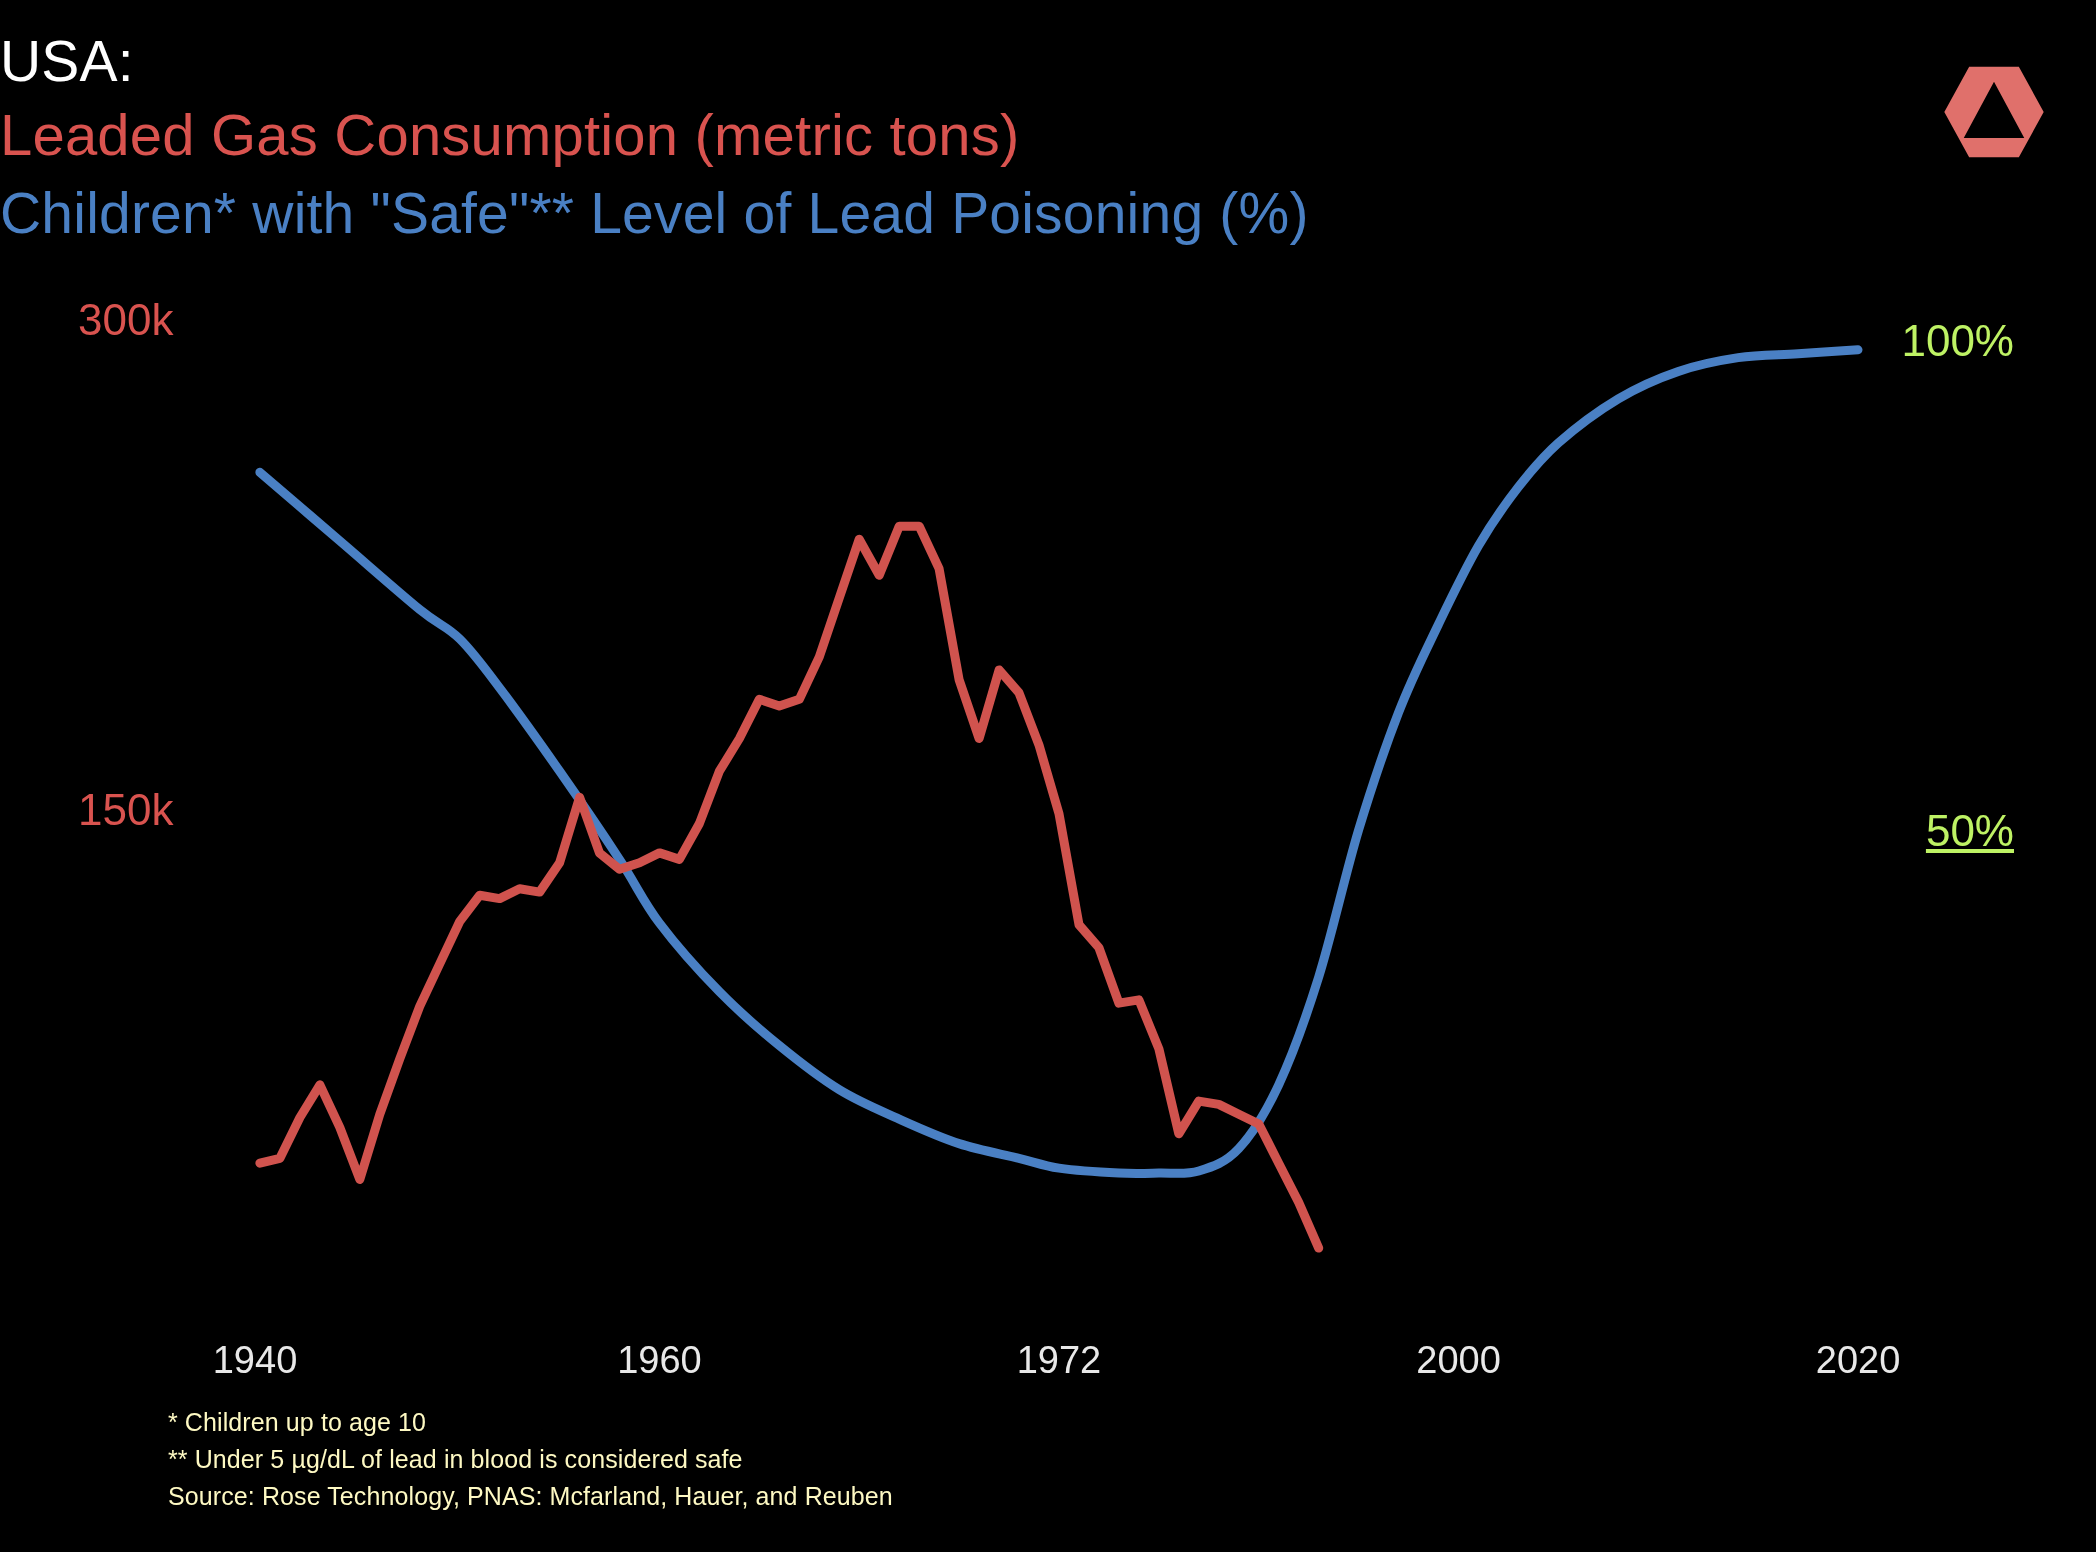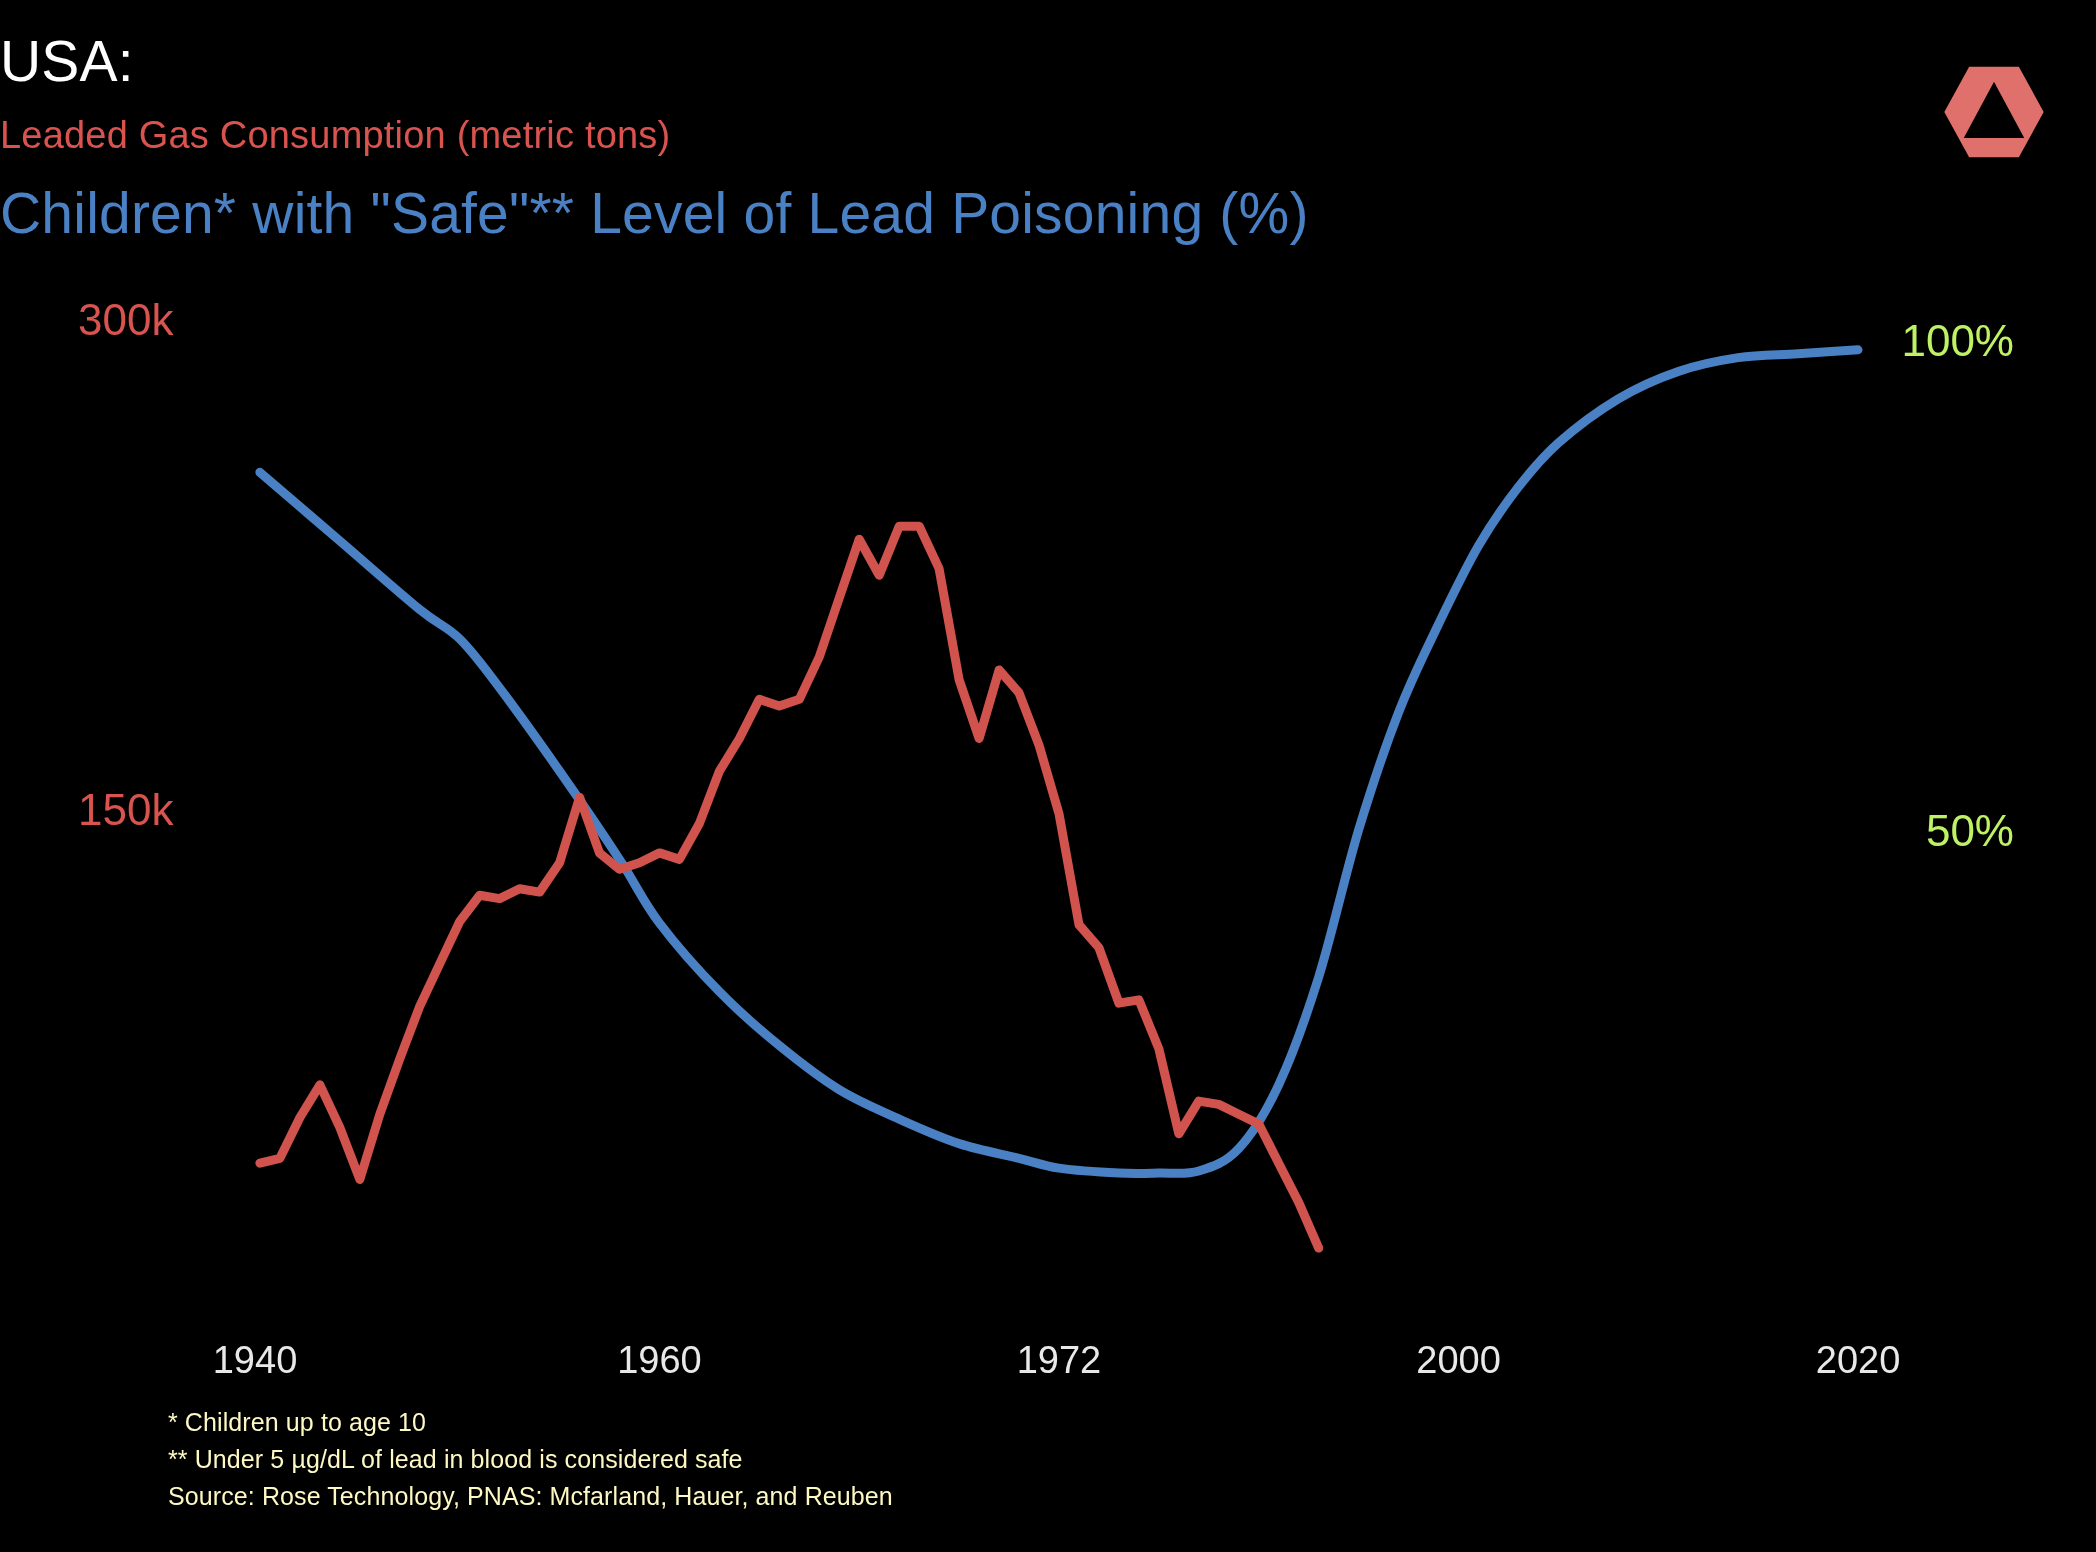--- a/index.html
+++ b/index.html
@@ -31,21 +31,21 @@
     pointer-events: none;
   }
   .title-main {
     font-size: 57px;
     line-height: 70px;
     color: #ffffff;
     font-weight: 400;
     letter-spacing: 0.2px;
   }
   .title-red {
-    font-size: 38px;
+    font-size: 58px;
     line-height: 78px;
     color: #d9534f;
     font-weight: 400;
     letter-spacing: 0.2px;
   }
   .title-blue {
     font-size: 57px;
     line-height: 78px;
     color: #4a80c4;
     font-weight: 400;
@@ -67,21 +67,21 @@
     font-size: 44px;
     line-height: 40px;
     white-space: nowrap;
   }
   .ax-red { color: #d9534f; }
   .ax-blue { color: #bef264; margin-top: 21px; }
 
   .lbl-300k { left: 78px;  top: 300px; }
   .lbl-150k { left: 78px;  top: 790px; }
   .lbl-100p { right: 82px; top: 300px; }
-  .lbl-50p  { right: 82px; top: 790px; }
+  .lbl-50p  { right: 82px; top: 790px; text-decoration: underline; }
 
   
   .xtick {
     position: absolute;
     top: 1338px;
     font-size: 38px;
     line-height: 44px;
     color: #e8e8e8;
     transform: translateX(-50%);
     white-space: nowrap;

